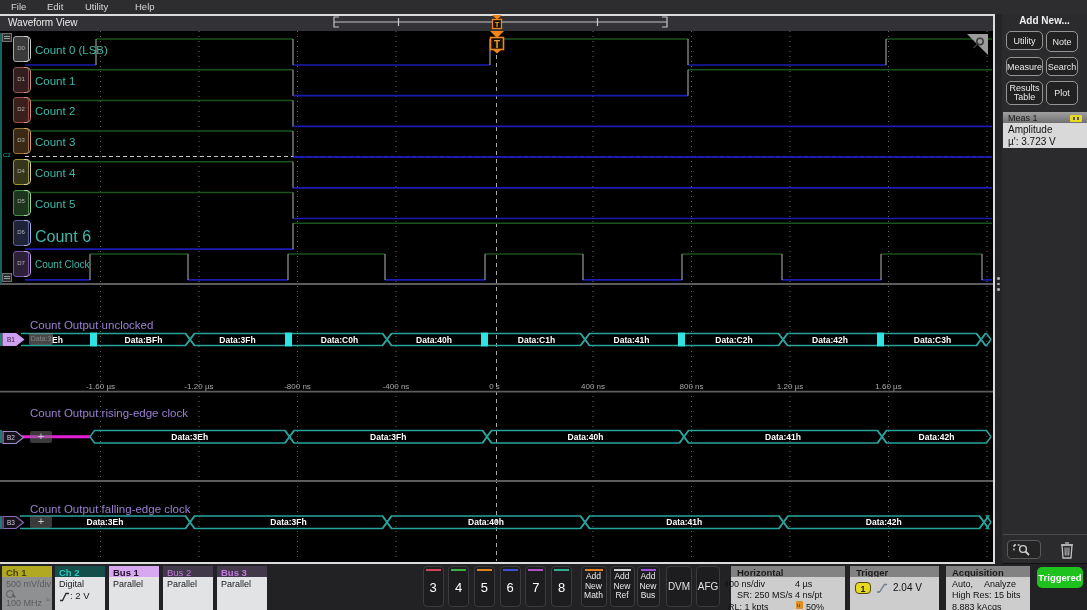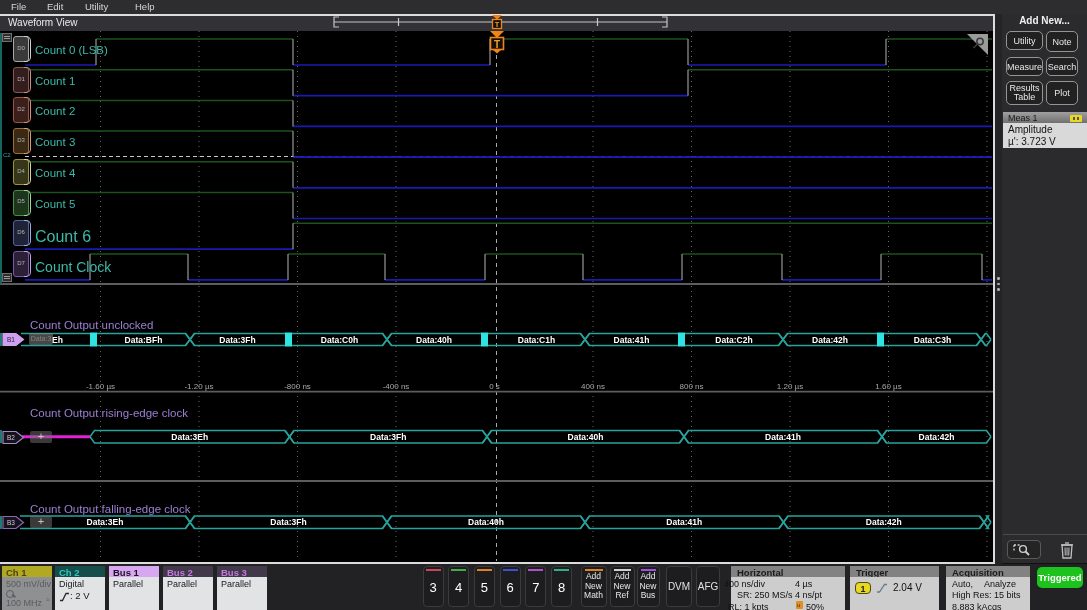--- a/index.html
+++ b/index.html
@@ -238,21 +238,21 @@
 <div style="position:absolute;left:24px;top:190px;width:7px;height:26px;border-top:1.5px solid #a8d0a0;border-right:1.5px solid #a8d0a0;border-bottom:1.5px solid #a8d0a0;border-top-right-radius:5px;border-bottom-right-radius:5px"></div>
 <div style="position:absolute;left:13px;top:198px;width:16px;text-align:center;font-size:6px;color:#b5b5b5">D5</div>
 <div style="position:absolute;left:35px;top:198px;font-size:11.5px;color:#3cb9a9">Count 5</div>
 <div style="position:absolute;left:13px;top:220px;width:16px;height:26px;background:#1f2338;border:1px solid #52609e;border-radius:3px"></div>
 <div style="position:absolute;left:24px;top:220px;width:7px;height:26px;border-top:1.5px solid #a0b0e0;border-right:1.5px solid #a0b0e0;border-bottom:1.5px solid #a0b0e0;border-top-right-radius:5px;border-bottom-right-radius:5px"></div>
 <div style="position:absolute;left:13px;top:229px;width:16px;text-align:center;font-size:6px;color:#b5b5b5">D6</div>
 <div style="position:absolute;left:35px;top:228px;font-size:16px;color:#3cb9a9">Count 6</div>
 <div style="position:absolute;left:13px;top:251px;width:16px;height:26px;background:#2c1f38;border:1px solid #7a52a8;border-radius:3px"></div>
 <div style="position:absolute;left:24px;top:251px;width:7px;height:26px;border-top:1.5px solid #c0a0e0;border-right:1.5px solid #c0a0e0;border-bottom:1.5px solid #c0a0e0;border-top-right-radius:5px;border-bottom-right-radius:5px"></div>
 <div style="position:absolute;left:13px;top:260px;width:16px;text-align:center;font-size:6px;color:#b5b5b5">D7</div>
-<div style="position:absolute;left:35px;top:259px;font-size:14px;color:#3cb9a9">Count Clock</div>
+<div style="position:absolute;left:35px;top:259px;font-size:10px;color:#3cb9a9">Count Clock</div>
 <div style="position:absolute;left:3px;top:152px;font-size:6px;color:#2da89e">C2</div>
 <div style="position:absolute;left:30px;top:319px;font-size:11.5px;color:#9d7fd4">Count Output unclocked</div>
 <div style="position:absolute;left:30px;top:407px;font-size:11.5px;color:#9d7fd4">Count Output rising-edge clock</div>
 <div style="position:absolute;left:30px;top:503px;font-size:11.5px;color:#9d7fd4">Count Output falling-edge clock</div>
 <svg class="abs" style="left:2px;top:332px" width="23" height="15" viewBox="0 0 23 15">
     <path d="M1,1.5 H14 L21.5,7.5 L14,13.5 H1 Z" fill="#cf9ff0" stroke="#cf9ff0" stroke-width="1.2"></path>
     <text x="9" y="10.3" fill="#2a1635" font-size="6.5" text-anchor="middle" font-family="Liberation Sans,sans-serif">B1</text>
   </svg>
 <svg class="abs" style="left:2px;top:429.5px" width="23" height="15" viewBox="0 0 23 15">
     <path d="M1,1.5 H14 L21.5,7.5 L14,13.5 H1 Z" fill="#17121c" stroke="#a08ac8" stroke-width="1.2"></path>
@@ -320,21 +320,21 @@
 <div style="position:absolute;left:59px;top:578.5px;font-size:9px;color:#17191c">Digital</div>
 <svg class="abs" style="left:59px;top:591.5px" width="11" height="10" viewBox="0 0 11 10">
     <path d="M1,8.5 H3.5 L7,1.5 H10" fill="none" stroke="#26282b" stroke-width="1.3"></path>
   </svg>
 <div style="position:absolute;left:70px;top:589.5px;font-size:9.5px;color:#17191c">: 2 V</div>
 <div style="position:absolute;left:109px;top:566px;width:50px;height:11px;background:#d7a8f0"></div>
 <div style="position:absolute;left:113px;top:566.5px;font-size:9.5px;font-weight:bold;color:#201028">Bus 1</div>
 <div style="position:absolute;left:109px;top:577px;width:50px;height:33px;background:#e2e3e5"></div>
 <div style="position:absolute;left:113px;top:578.5px;font-size:9px;color:#17191c">Parallel</div>
 <div style="position:absolute;left:163px;top:566px;width:50px;height:11px;background:#413949"></div>
-<div style="position:absolute;left:167px;top:566.5px;font-size:9.5px;font-weight:bold;color:#c479e0">Bus 2</div>
+<div style="position:absolute;left:167px;top:566.5px;font-size:9.5px;font-weight:normal;color:#c479e0">Bus 2</div>
 <div style="position:absolute;left:163px;top:577px;width:50px;height:33px;background:#e2e3e5"></div>
 <div style="position:absolute;left:167px;top:578.5px;font-size:9px;color:#17191c">Parallel</div>
 <div style="position:absolute;left:217px;top:566px;width:50px;height:11px;background:#413949"></div>
 <div style="position:absolute;left:221px;top:566.5px;font-size:9.5px;font-weight:bold;color:#c479e0">Bus 3</div>
 <div style="position:absolute;left:217px;top:577px;width:50px;height:33px;background:#e2e3e5"></div>
 <div style="position:absolute;left:221px;top:578.5px;font-size:9px;color:#17191c">Parallel</div>
 <div style="position:absolute;left:422.5px;top:566px;width:21px;height:41px;background:#1d1d1f;border:1px solid #3b3b3d;border-radius:4px"></div>
 <div style="position:absolute;left:425.5px;top:568.5px;width:15px;height:2px;background:#cc4455"></div>
 <div style="position:absolute;left:422.5px;top:580px;width:21px;text-align:center;font-size:13px;color:#fff">3</div>
 <div style="position:absolute;left:448.2px;top:566px;width:21px;height:41px;background:#1d1d1f;border:1px solid #3b3b3d;border-radius:4px"></div>

